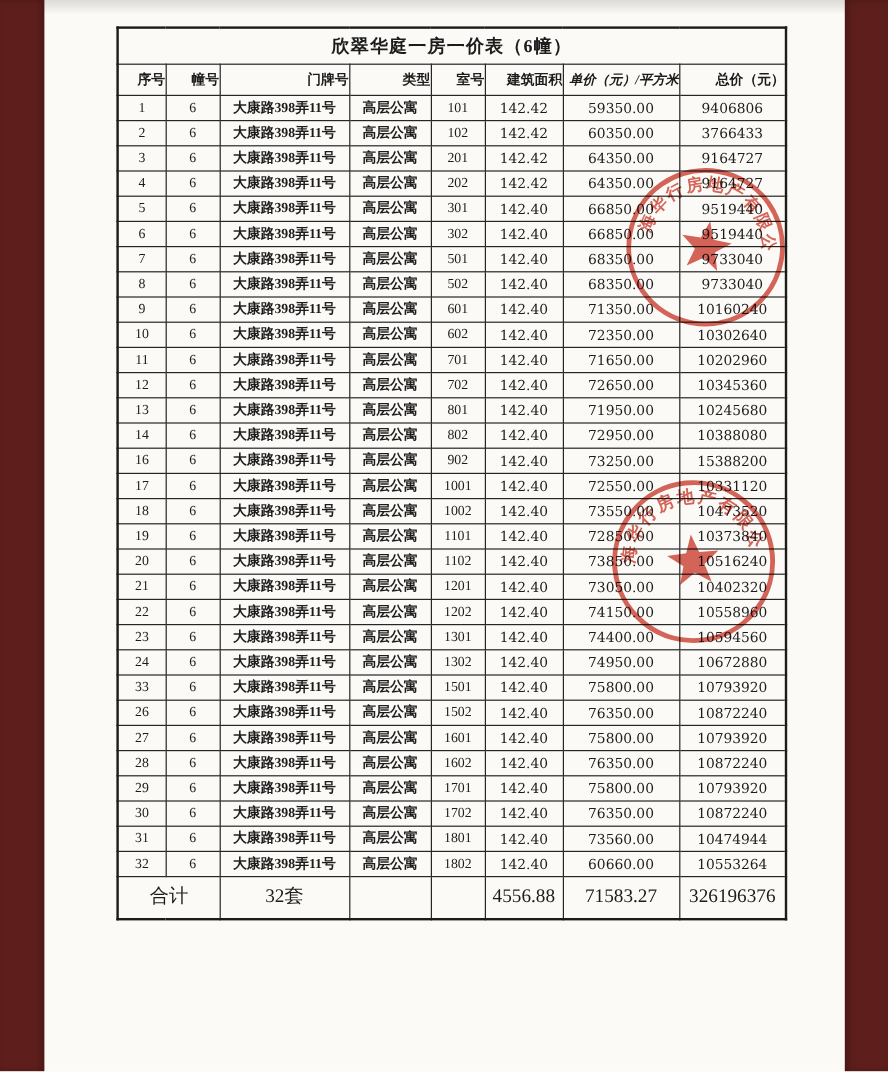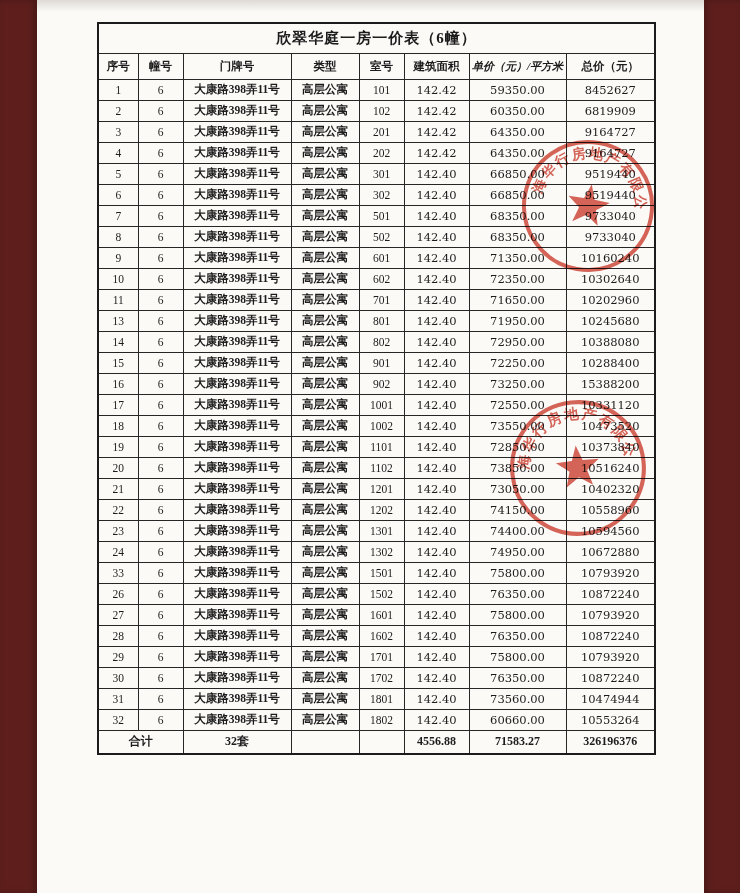--- a/index.html
+++ b/index.html
@@ -48,30 +48,31 @@
   .title-row td {
     height:30px;
     font-size:15px;
     font-weight:bold;
     letter-spacing:1px;
   }
   .header-row th {
     height:26px;
     font-size:11.5px;
     font-weight:bold;
+    text-align:right;
   }
   .header-row th.h6 { font-size:11px;font-style:italic; }
   tbody tr { height:21px; }
   tbody td { font-size:11.5px; }
   tbody td.c2, tbody td.c3 { font-weight:600; }
   tbody td.c5, tbody td.c6, tbody td.c7 { font-family:"DejaVu Serif","Liberation Serif",serif; }
   .footer-row td {
-    height:24px;
-    font-size:12px;
-    font-weight:bold;
+    height:36px;
+    font-size:16px;
+    font-weight:normal;
   }
 
   .stamp {
     position:absolute;
     pointer-events:none;
     mix-blend-mode:multiply;
     opacity:.82;
     color:#cf4435;
   }
   .stamp svg { display:block; width:100%; height:100%; }
@@ -121,31 +122,31 @@
     </thead>
     <tbody>
         <tr>
           <td class="c0">1</td>
           <td class="c1">6</td>
           <td class="c2">大康路398弄11号</td>
           <td class="c3">高层公寓</td>
           <td class="c4">101</td>
           <td class="c5">142.42</td>
           <td class="c6">59350.00</td>
-          <td class="c7">8452627</td>
+          <td class="c7">9406806</td>
         </tr>
         <tr>
           <td class="c0">2</td>
           <td class="c1">6</td>
           <td class="c2">大康路398弄11号</td>
           <td class="c3">高层公寓</td>
           <td class="c4">102</td>
           <td class="c5">142.42</td>
           <td class="c6">60350.00</td>
-          <td class="c7">6819909</td>
+          <td class="c7">3766433</td>
         </tr>
         <tr>
           <td class="c0">3</td>
           <td class="c1">6</td>
           <td class="c2">大康路398弄11号</td>
           <td class="c3">高层公寓</td>
           <td class="c4">201</td>
           <td class="c5">142.42</td>
           <td class="c6">64350.00</td>
           <td class="c7">9164727</td>
@@ -224,48 +225,48 @@
           <td class="c0">11</td>
           <td class="c1">6</td>
           <td class="c2">大康路398弄11号</td>
           <td class="c3">高层公寓</td>
           <td class="c4">701</td>
           <td class="c5">142.40</td>
           <td class="c6">71650.00</td>
           <td class="c7">10202960</td>
         </tr>
         <tr>
+          <td class="c0">12</td>
+          <td class="c1">6</td>
+          <td class="c2">大康路398弄11号</td>
+          <td class="c3">高层公寓</td>
+          <td class="c4">702</td>
+          <td class="c5">142.40</td>
+          <td class="c6">72650.00</td>
+          <td class="c7">10345360</td>
+        </tr>
+        <tr>
           <td class="c0">13</td>
           <td class="c1">6</td>
           <td class="c2">大康路398弄11号</td>
           <td class="c3">高层公寓</td>
           <td class="c4">801</td>
           <td class="c5">142.40</td>
           <td class="c6">71950.00</td>
           <td class="c7">10245680</td>
         </tr>
         <tr>
           <td class="c0">14</td>
           <td class="c1">6</td>
           <td class="c2">大康路398弄11号</td>
           <td class="c3">高层公寓</td>
           <td class="c4">802</td>
           <td class="c5">142.40</td>
           <td class="c6">72950.00</td>
           <td class="c7">10388080</td>
-        </tr>
-        <tr>
-          <td class="c0">15</td>
-          <td class="c1">6</td>
-          <td class="c2">大康路398弄11号</td>
-          <td class="c3">高层公寓</td>
-          <td class="c4">901</td>
-          <td class="c5">142.40</td>
-          <td class="c6">72250.00</td>
-          <td class="c7">10288400</td>
         </tr>
         <tr>
           <td class="c0">16</td>
           <td class="c1">6</td>
           <td class="c2">大康路398弄11号</td>
           <td class="c3">高层公寓</td>
           <td class="c4">902</td>
           <td class="c5">142.40</td>
           <td class="c6">73250.00</td>
           <td class="c7">15388200</td>

